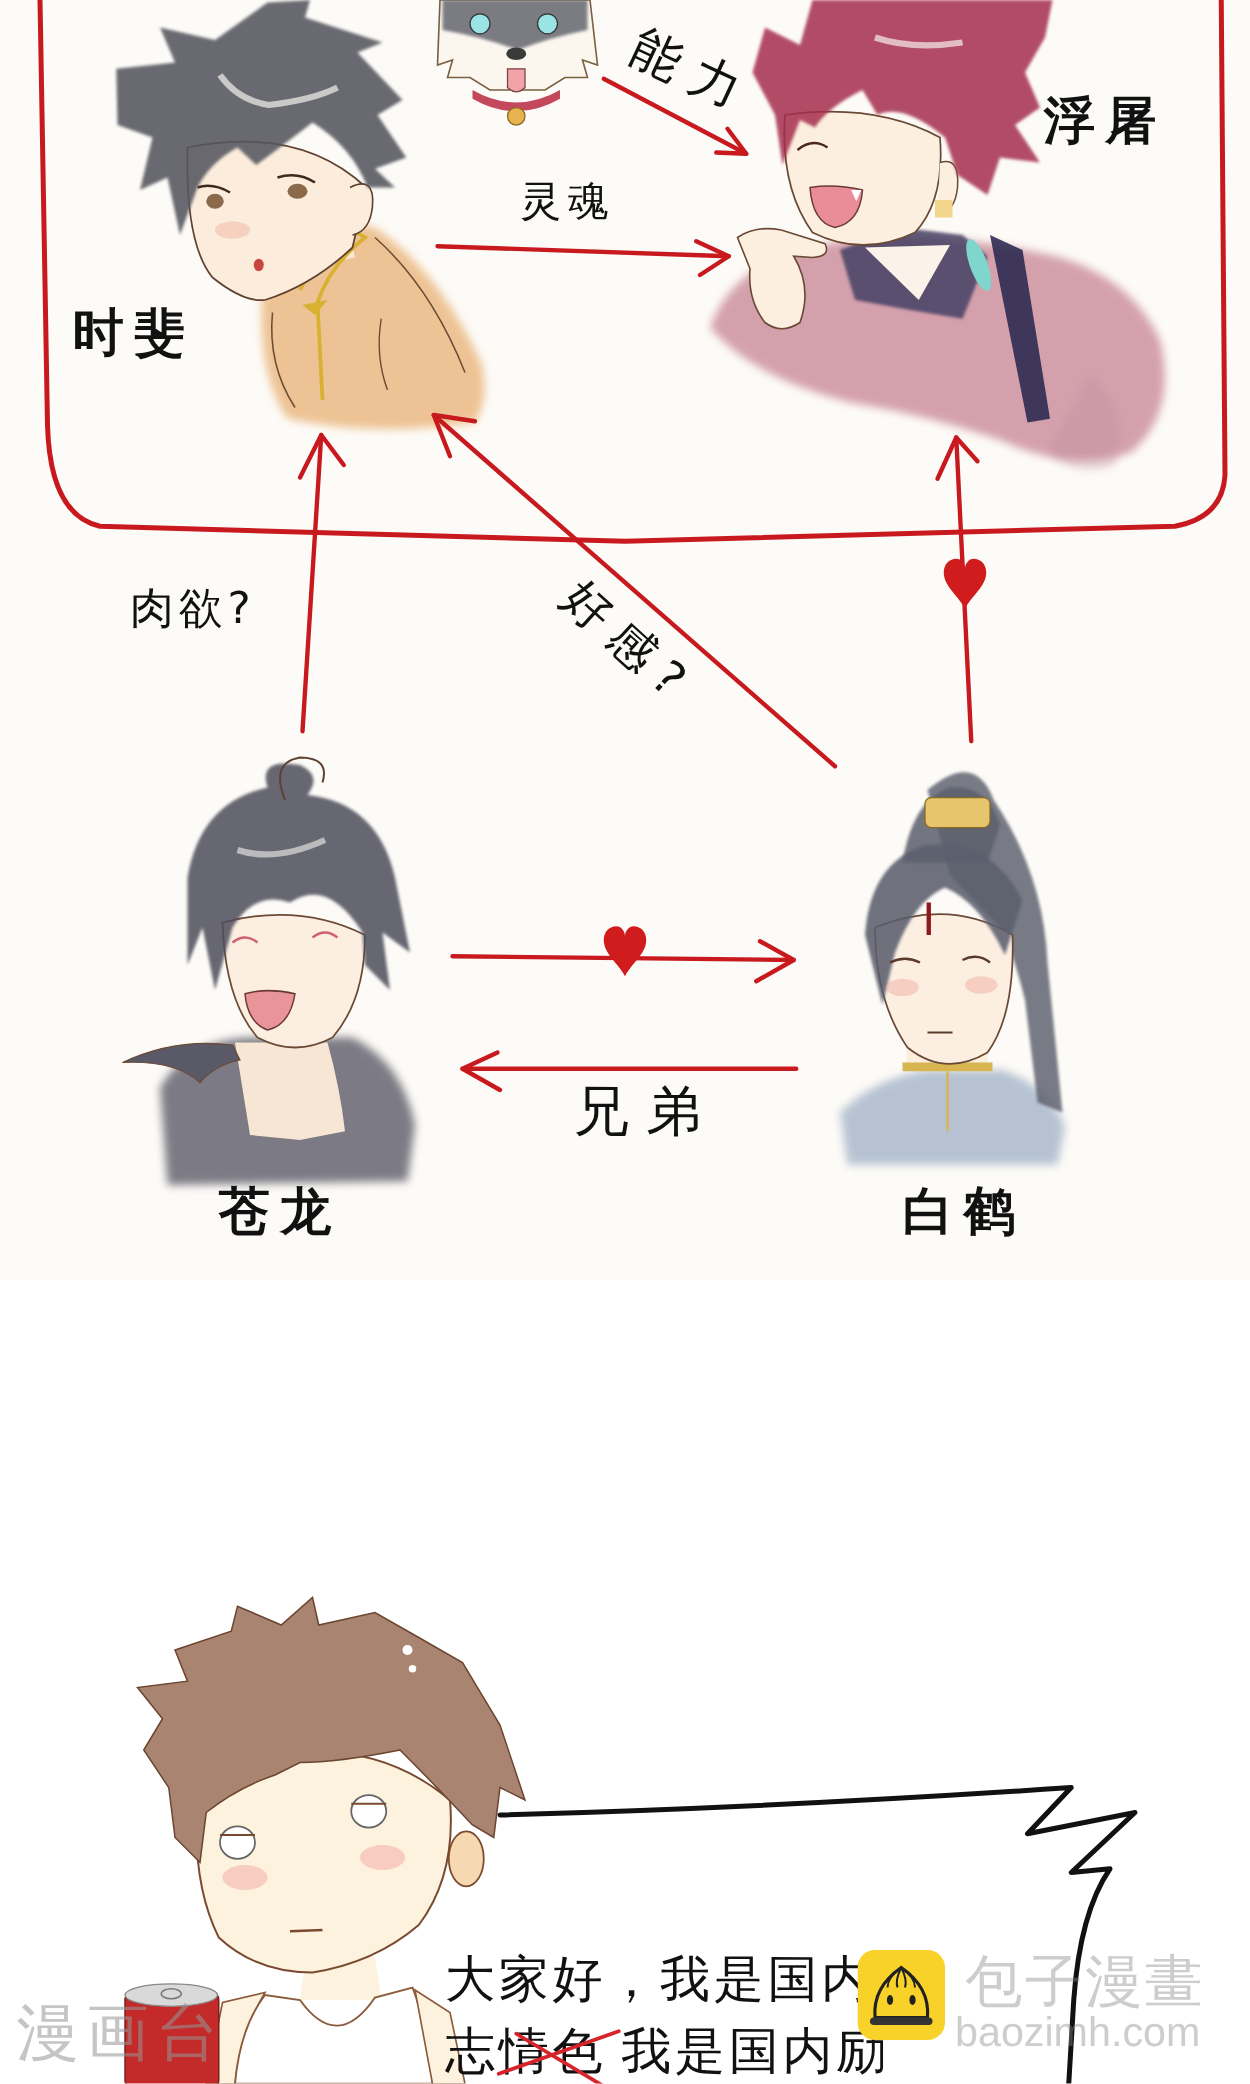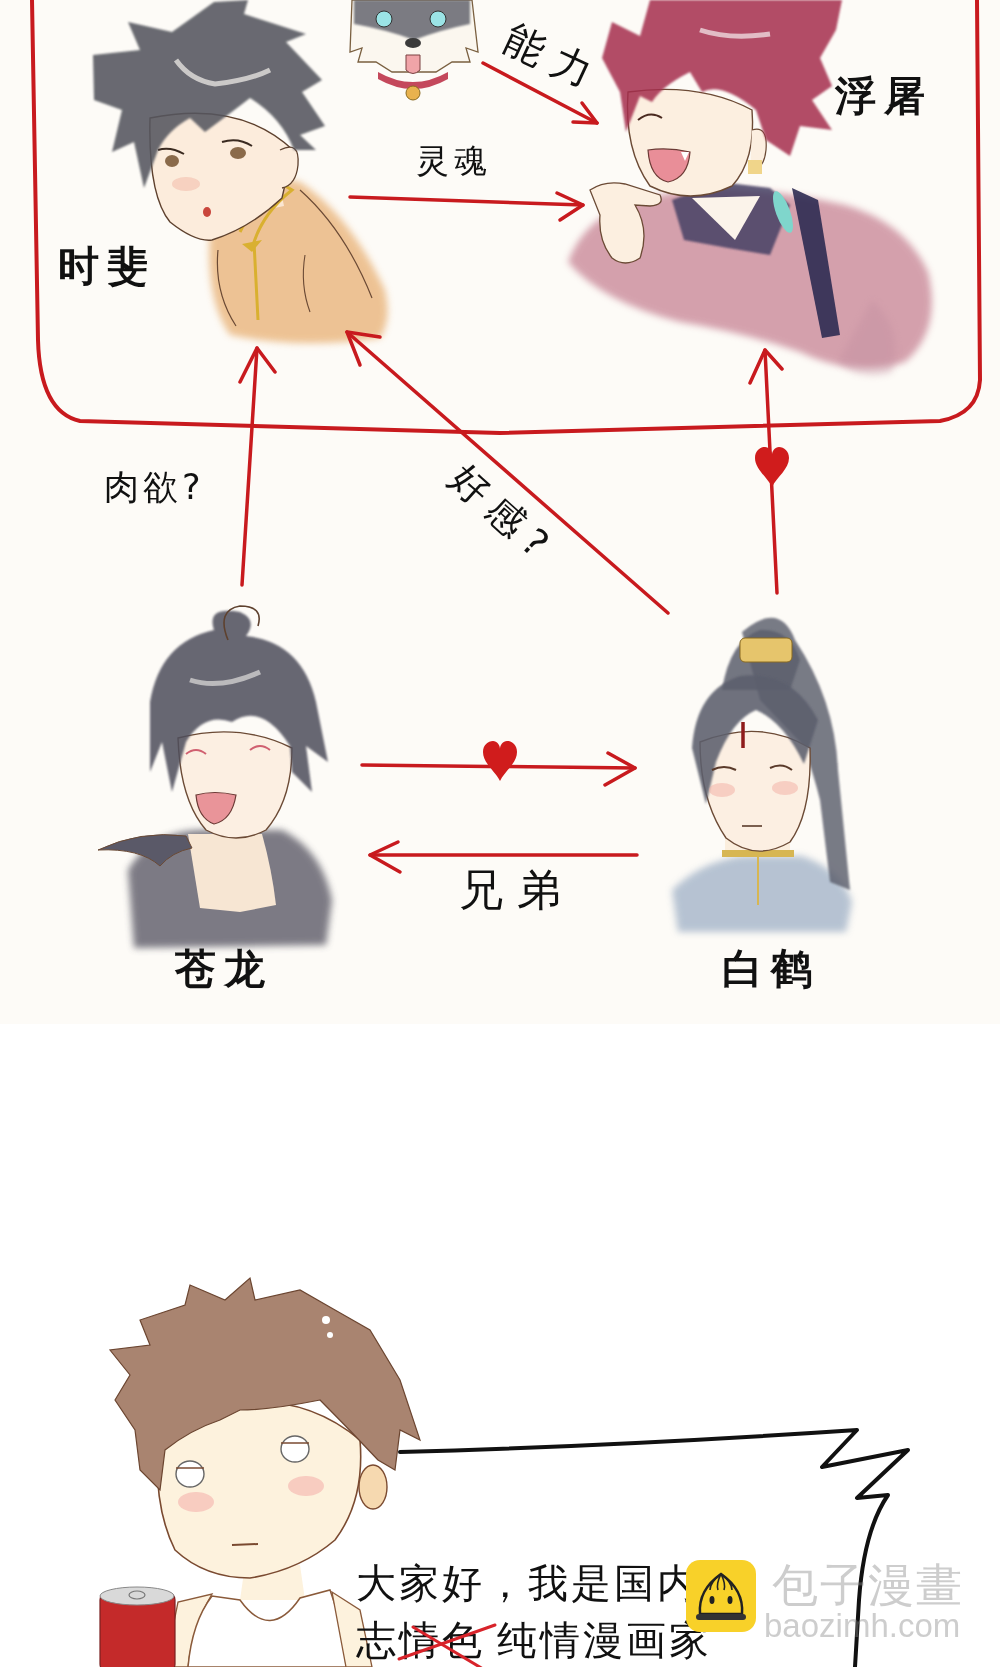--- a/index.html
+++ b/index.html
@@ -188,23 +188,24 @@
   <div class="lbl hand" style="left:416px;top:144px;font-size:33px;">灵魂</div>
   <div class="lbl hand" style="left:104px;top:470px;font-size:35px;letter-spacing:4px;">肉欲?</div>
   <div class="lbl hand rot" style="left:440px;top:495px;font-size:38px;letter-spacing:10px;transform:rotate(42deg);">好感?</div>
   <div class="lbl hand" style="left:459px;top:868px;font-size:44px;letter-spacing:14px;">兄弟</div>
 
   <div class="speech" style="top:1564px;">大家好，我是国内励</div>
   <div class="speech" style="top:1621px;">
     <span>志</span><span class="struck"><span>情色</span><svg viewBox="0 0 100 48">
           <line x1="2" y1="38" x2="98" y2="4" stroke="#d8232a" stroke-width="3" stroke-linecap="round"></line>
           <line x1="16" y1="6" x2="86" y2="48" stroke="#d8232a" stroke-width="3" stroke-linecap="round"></line>
-        </svg></span><span style="margin-left:12px;">纯情漫画家</span>
+        </svg></span><span style="margin-left:12px;">我是国内励</span>
   </div>
 
+  <div class="wm wm-left">漫画台</div>
   <svg class="logo" viewBox="0 0 70 72">
     <rect x="0" y="0" width="70" height="72" rx="14" fill="#f8d129"></rect>
     <path d="M14 54 Q12 30 35 14 Q58 30 56 54 Z" fill="#f8d129" stroke="#222" stroke-width="2.5"></path>
     <path d="M35 14 Q30 24 32 30 M35 14 Q40 24 38 30 M35 14 Q24 22 24 30 M35 14 Q46 22 46 30" stroke="#222" stroke-width="1.6" fill="none"></path>
     <ellipse cx="26" cy="40" rx="2.5" ry="4" fill="#222"></ellipse>
     <ellipse cx="44" cy="40" rx="2.5" ry="4" fill="#222"></ellipse>
     <rect x="10" y="54" width="50" height="6" rx="3" fill="#333"></rect>
   </svg>
   <div class="wm wm-title">包子漫畫</div>
   <div class="wm wm-url">baozimh.com</div>

